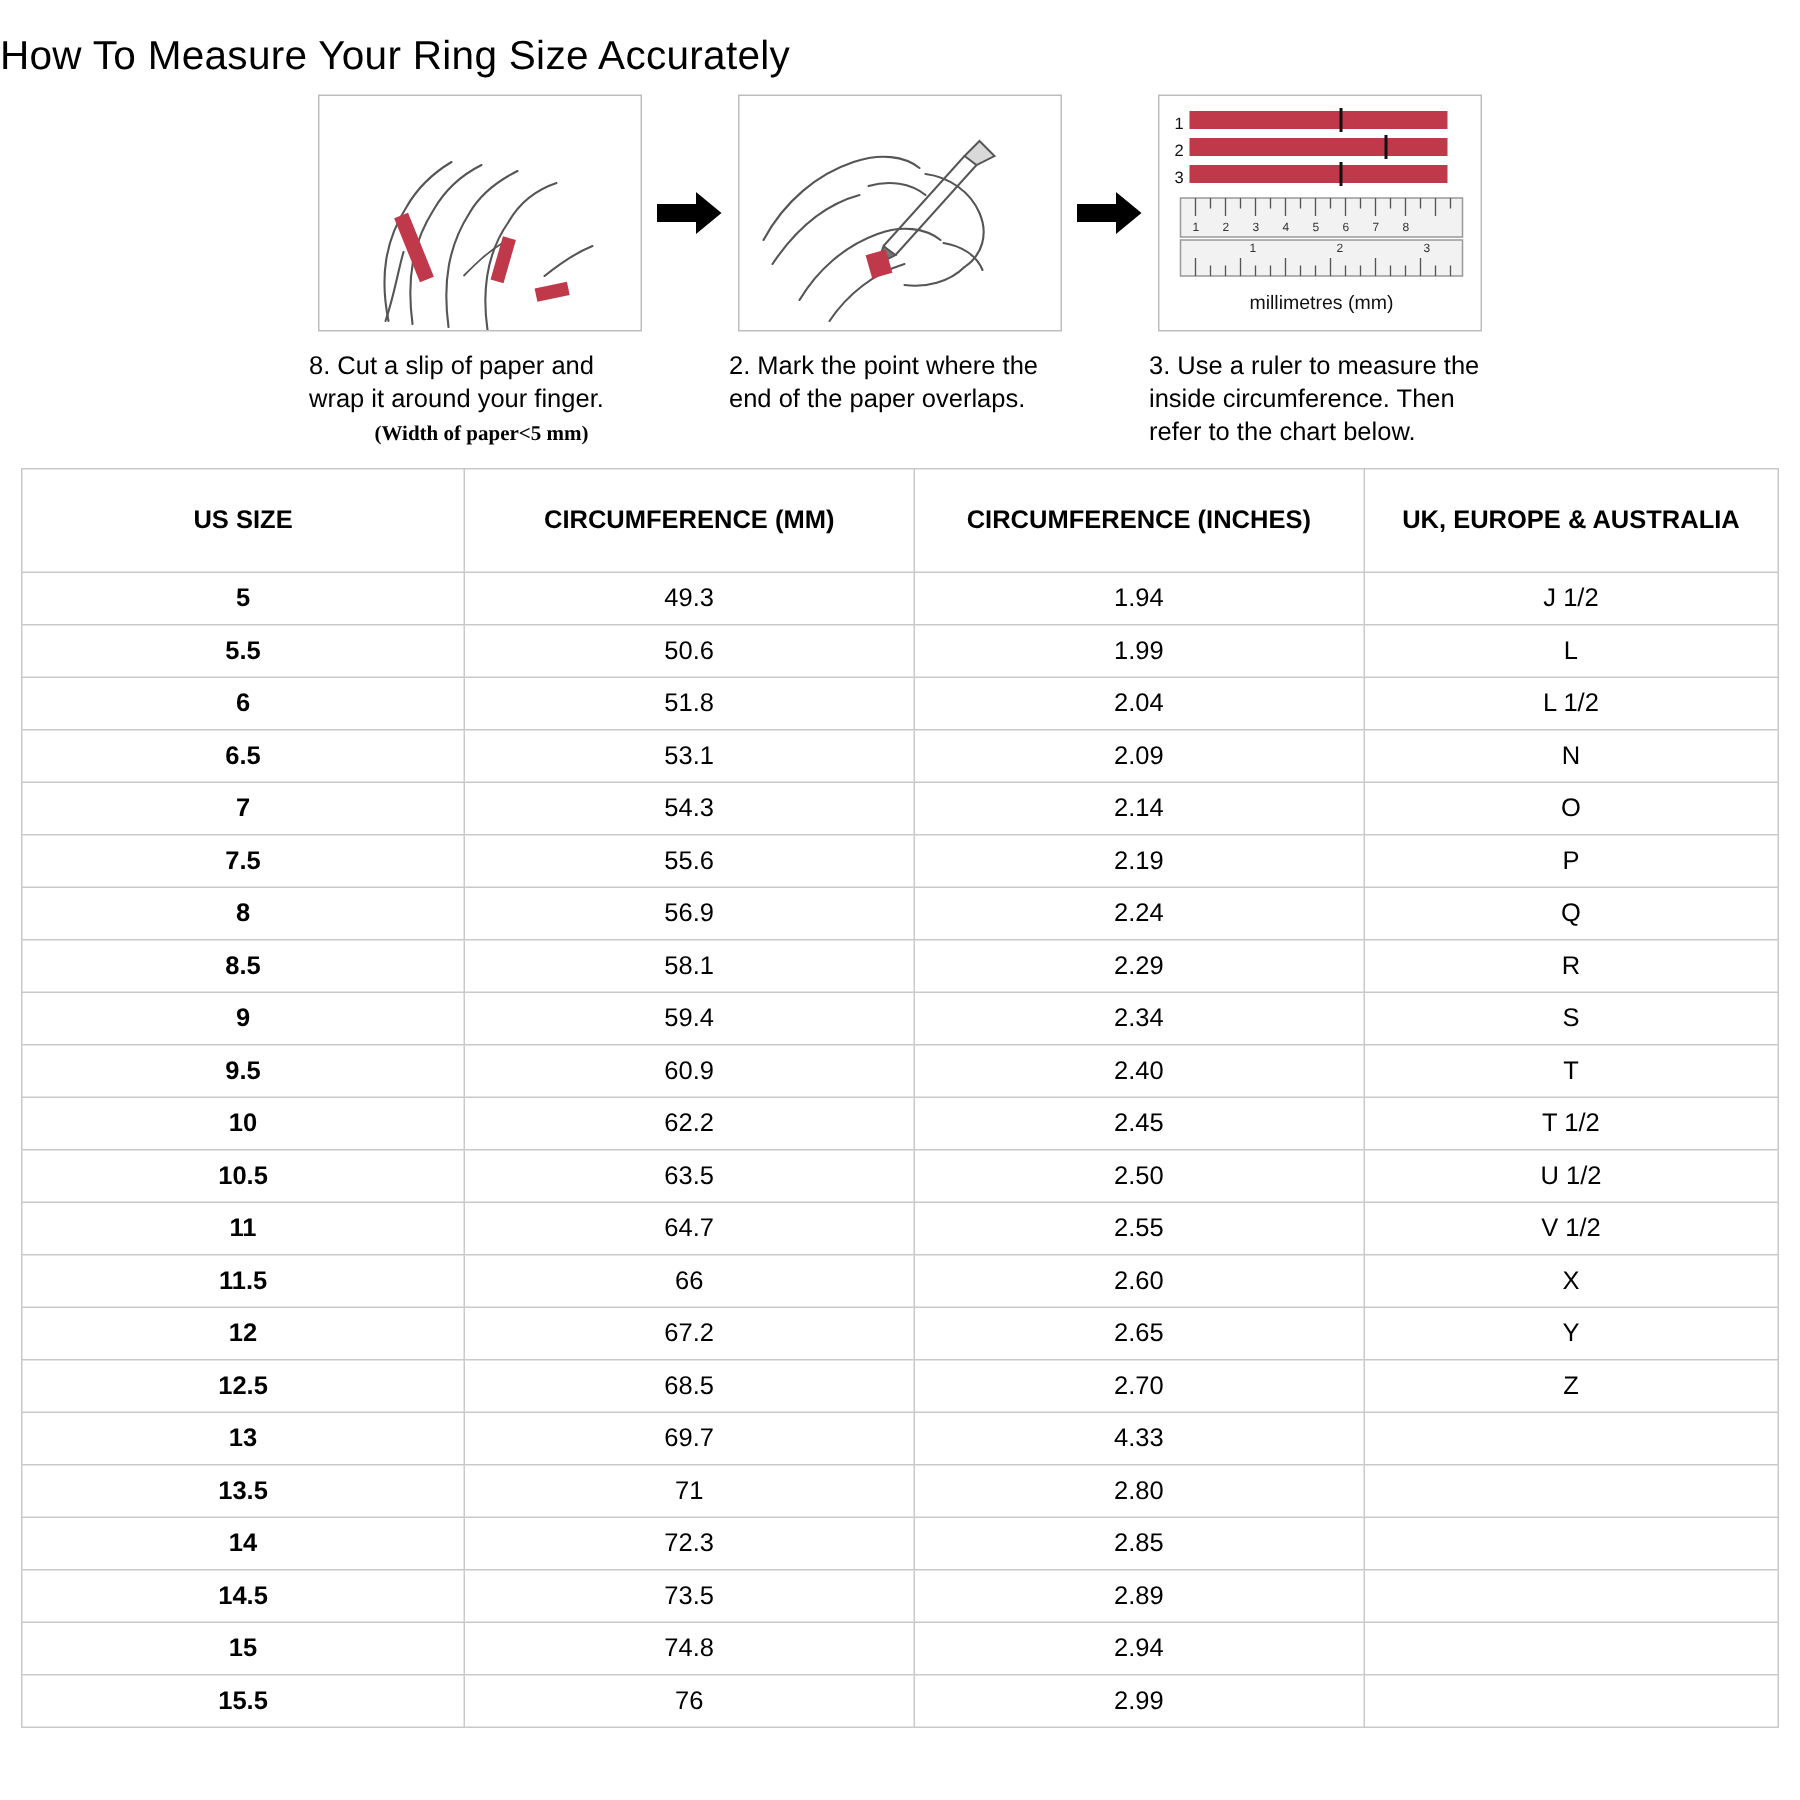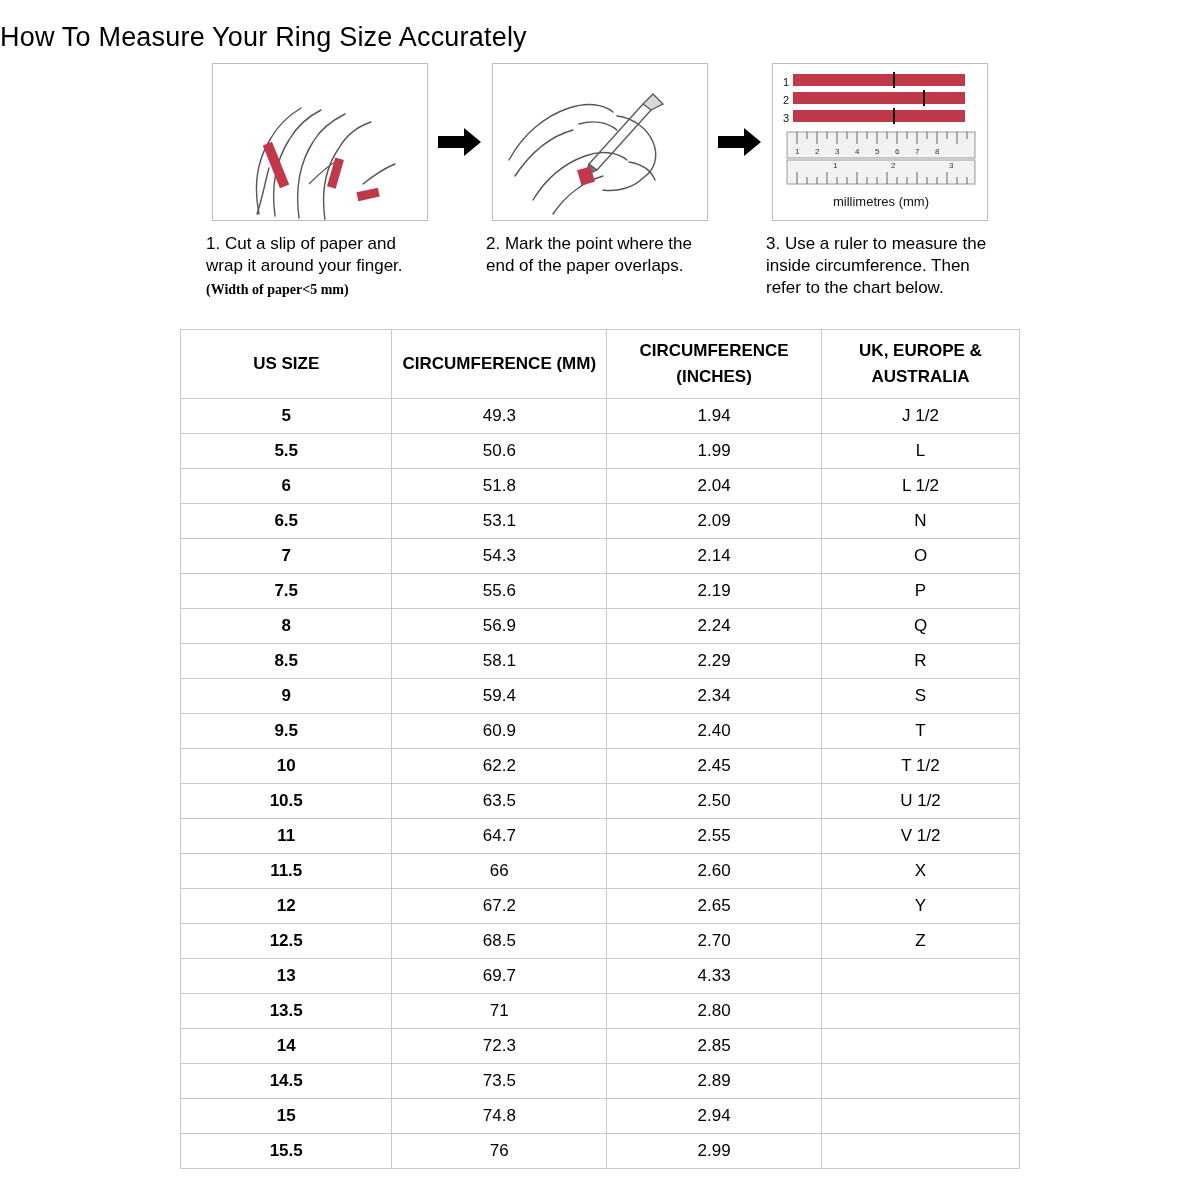--- a/index.html
+++ b/index.html
@@ -50,38 +50,39 @@
     margin-top: 12px;
     padding-left: 2px;
     box-sizing: border-box;
   }
   .step-sub {
     font-family: "Liberation Serif", serif;
     font-weight: bold;
     font-size: 14px;
     display: block;
     margin-top: 2px;
+    text-align: center;
   }
 
   .steps-row {
     display: flex;
     justify-content: center;
     align-items: flex-start;
   }
   .col {
     display: flex;
     flex-direction: column;
     align-items: flex-start;
   }
   .col .step-img { align-self: center; }
 
   
   .table-wrap {
-    margin: 28px auto 0 auto;
-    width: 840px;
+    margin: 11px auto 0 auto;
+    width: 1172px;
   }
   table.size-table {
     border-collapse: collapse;
     width: 100%;
     table-layout: fixed;
   }
   table.size-table th,
   table.size-table td {
     border: 1px solid #c9c9c9;
     text-align: center;
@@ -130,21 +131,21 @@
           <path d="M96 120 C104 112, 112 104, 122 98"></path>
         </g>
         <g>
           <rect x="58" y="78" width="10" height="46" fill="#c0394b" transform="rotate(-22 63 101)"></rect>
           <rect x="118" y="94" width="9" height="30" fill="#c0394b" transform="rotate(16 122 109)"></rect>
           <rect x="144" y="126" width="22" height="9" fill="#c0394b" transform="rotate(-12 155 130)"></rect>
         </g>
       </svg>
     </div>
     <div class="step-caption">
-      <span>1. Cut a slip of paper and wrap it around your finger.</span>
+      <span>8. Cut a slip of paper and wrap it around your finger.</span>
       <span class="step-sub">(Width of paper&lt;5 mm)</span>
     </div>
   </div>
 
   <div class="arrow">
     <svg width="44" height="30" viewBox="0 0 44 30">
       <polygon points="0,9 26,9 26,1 43,15 26,29 26,21 0,21" fill="#000000"></polygon>
     </svg>
   </div>
 

